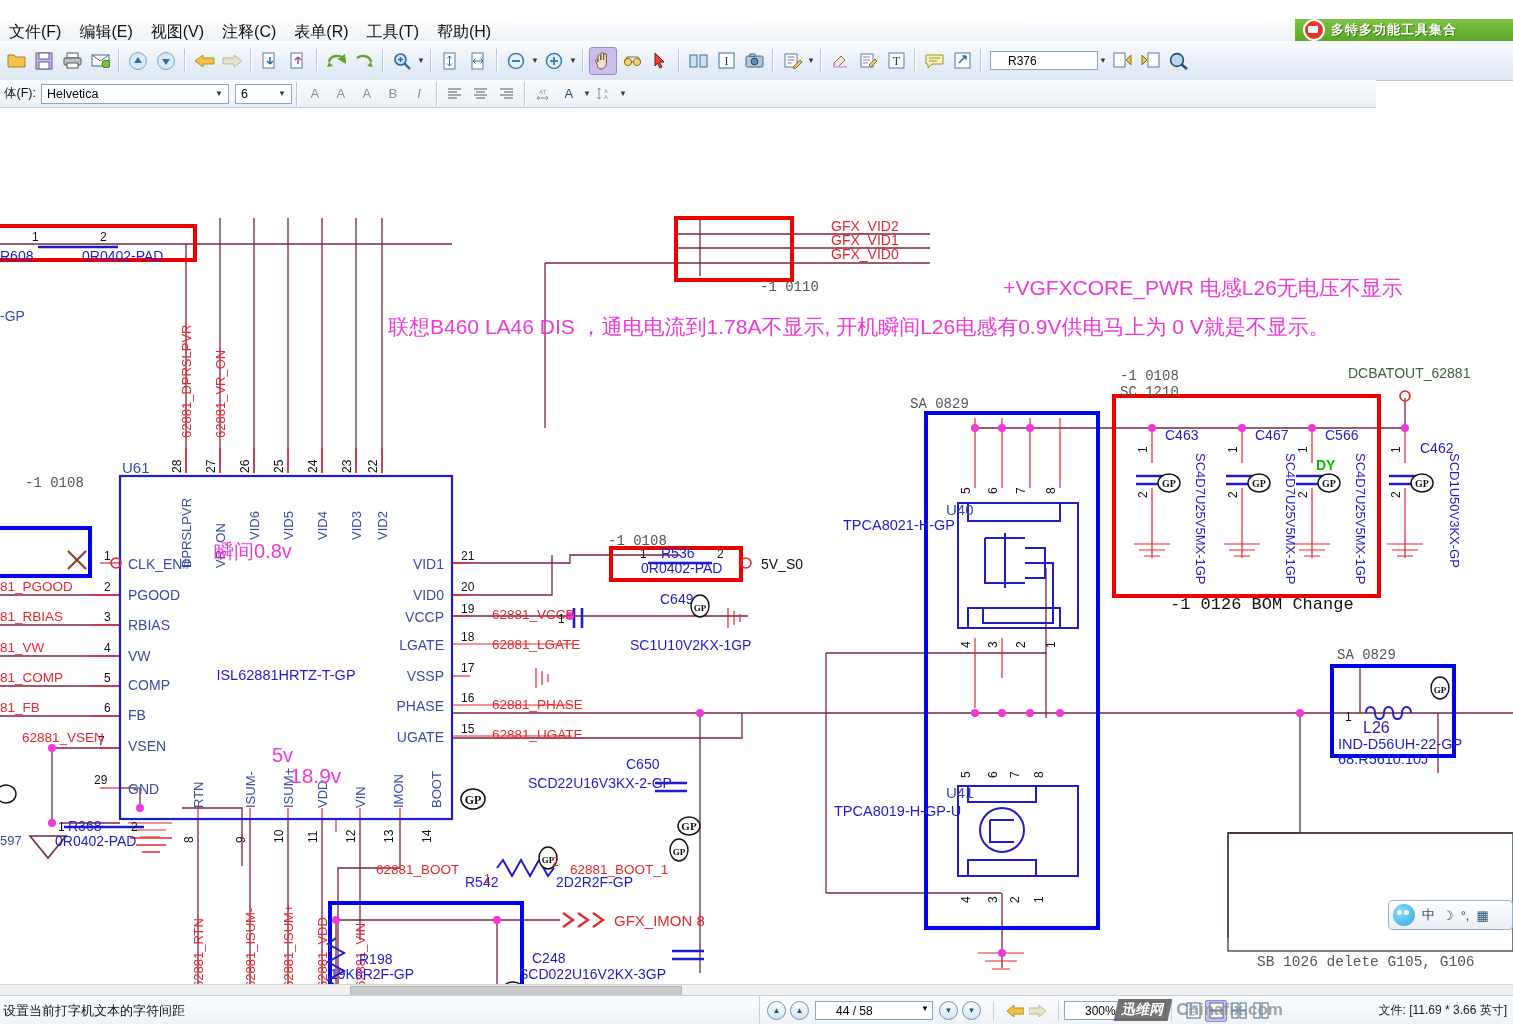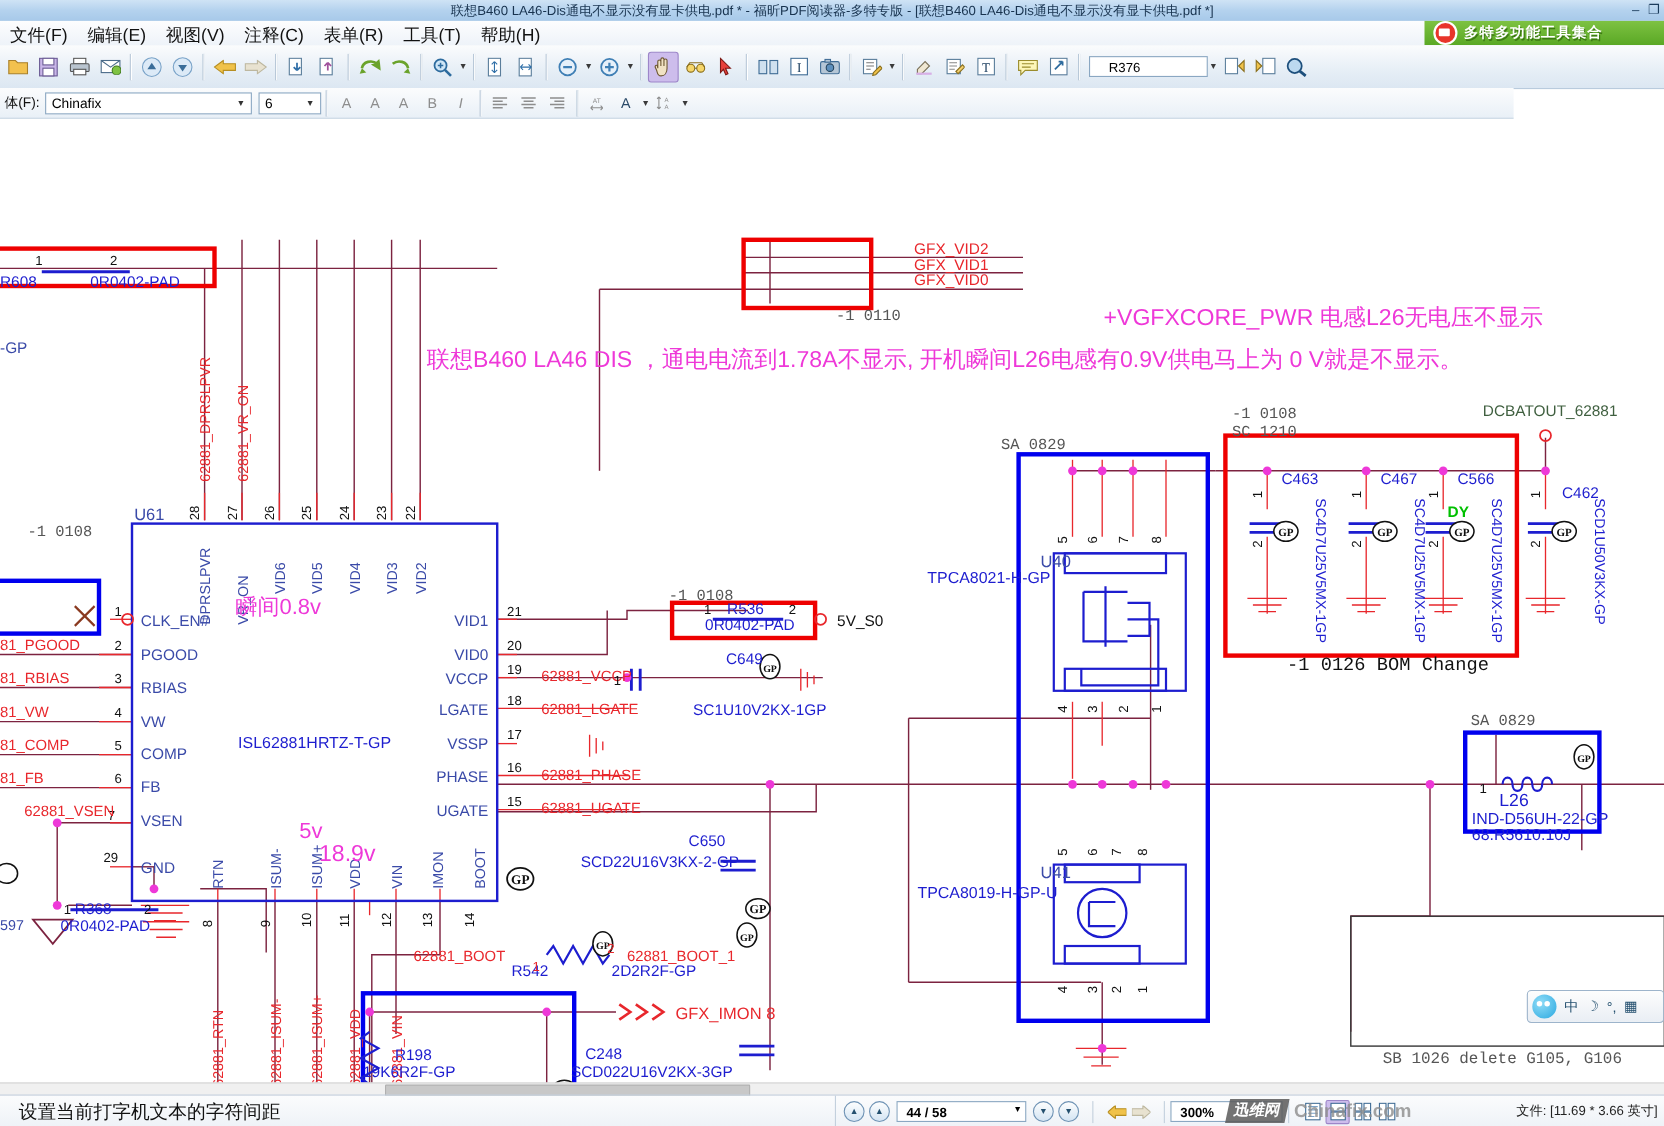--- a/index.html
+++ b/index.html
@@ -111,39 +111,39 @@
 
   
   .statusbar{
     position:absolute;left:0;top:995px;width:1513px;height:29px;
     background:linear-gradient(#fbfcfd,#eef2f7);
     border-top:1px solid #c3d0dd;
     display:flex;align-items:center;
   }
   .sb-msg{
     width:760px;height:29px;display:flex;align-items:center;
-    padding-left:17px;font-size:17px;color:#111;box-sizing:border-box;
+    padding-left:3px;font-size:13px;color:#111;box-sizing:border-box;
     border-right:1px solid #c3d0dd;
   }
   .sb-grp{display:flex;align-items:center;height:22px;padding:0 5px;}
   .sb-ico{
     width:17px;height:17px;border-radius:50%;border:1px solid #6f93b5;
     background:linear-gradient(#fdfefe,#d4e4f3);
     display:flex;align-items:center;justify-content:center;
     font-size:8px;color:#24506f;margin:0 2px;
   }
   .sb-sq{
     width:20px;height:20px;display:flex;align-items:center;justify-content:center;
     font-size:13px;color:#2b4a68;margin:0 1px;border-radius:2px;
   }
   .sb-sq.active{background:#cdbdec;border:1px solid #9d86c9;}
   .sb-combo{
     height:19px;border:1px solid #8aa7c2;background:#fff;
     display:flex;align-items:center;font-size:12px;
-    padding-left:8px;position:relative;box-sizing:border-box;font-weight:bold;
+    padding-left:20px;position:relative;box-sizing:border-box;
   }
   .sb-sep{width:1px;height:20px;background:#c3d0dd;margin:0 5px;}
   .sb-file{
     position:absolute;right:6px;font-size:12px;color:#222;
   }
   .wm{
     position:absolute;top:997px;right:230px;height:26px;display:flex;align-items:center;
     pointer-events:none;
   }
   .wm .wm1{
@@ -168,27 +168,20 @@
     content:"";position:absolute;left:4px;top:6px;width:5px;height:5px;
     border-radius:50%;background:#fff;box-shadow:7px 0 0 #fff;
   }
   .ime .it{font-size:13px;color:#24506f;}
 </style>
 </head>
 <body>
 
 <div id="app">
 
-  <div class="titlebar">
-    <div class="ttl">联想B460  LA46-Dis通电不显示没有显卡供电.pdf * - 福昕PDF阅读器-多特专版 - [联想B460  LA46-Dis通电不显示没有显卡供电.pdf *]</div>
-    <div class="winbtns">
-      <span>–</span>
-      <span>❐</span>
-    </div>
-  </div>
 
   <div class="menubar">
     <div class="mi">文件(F)</div>
     <div class="mi">编辑(E)</div>
     <div class="mi">视图(V)</div>
     <div class="mi">注释(C)</div>
     <div class="mi">表单(R)</div>
     <div class="mi">工具(T)</div>
     <div class="mi">帮助(H)</div>
     <div class="promo">
@@ -412,21 +405,21 @@
             <circle cx="8" cy="8" r="6.4" fill="#bcd9ef" stroke="#1d4f7c" stroke-width="1.6"></circle>
             <path d="M12.6 12.6L18 17" stroke="#1d4f7c" stroke-width="2.6"></path>
           </svg>
       </div>
     </div>
   </div>
 
   <div class="fontbar">
     <span class="lbl">体(F):</span>
     <div class="combo" style="width:188px">
-      <span>Chinafix</span>
+      <span>Helvetica</span>
       <span class="arw">▼</span>
     </div>
     <div style="width:6px"></div>
     <div class="combo" style="width:57px">
       <span>6</span>
       <span class="arw">▼</span>
     </div>
     <div class="tsep"></div>
     <div class="fb-btn">A</div>
     <div class="fb-btn">A</div>

